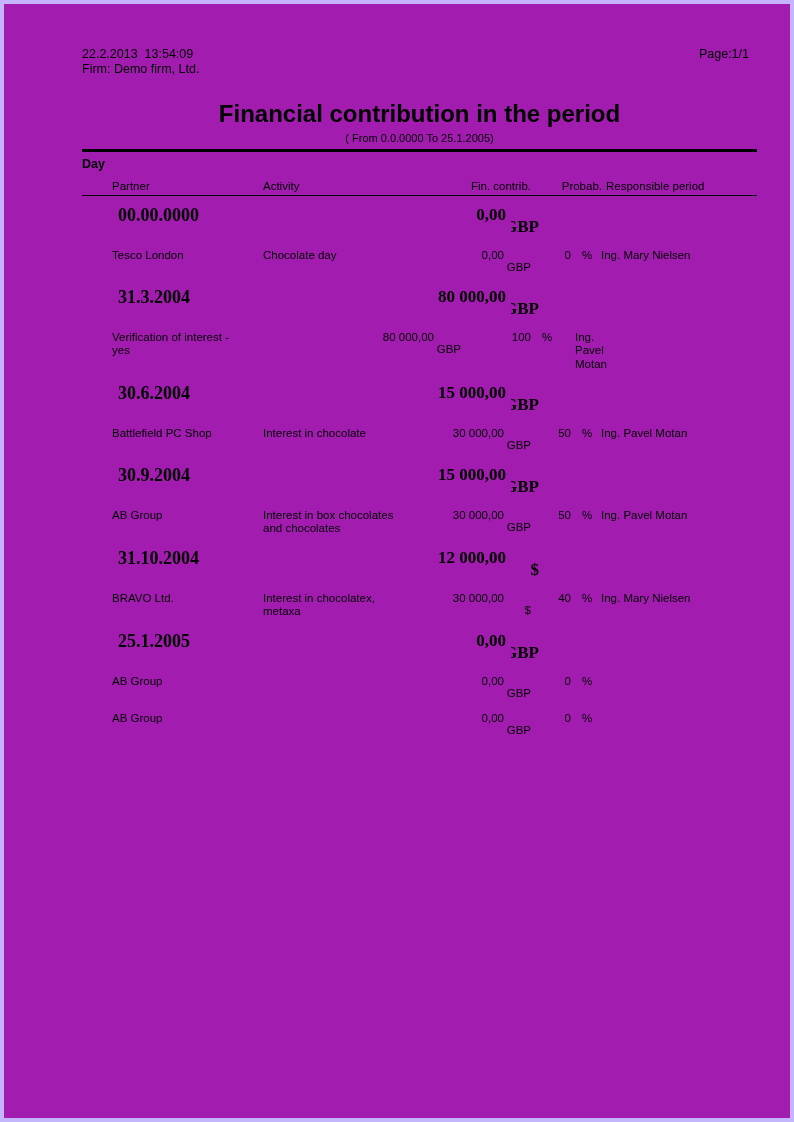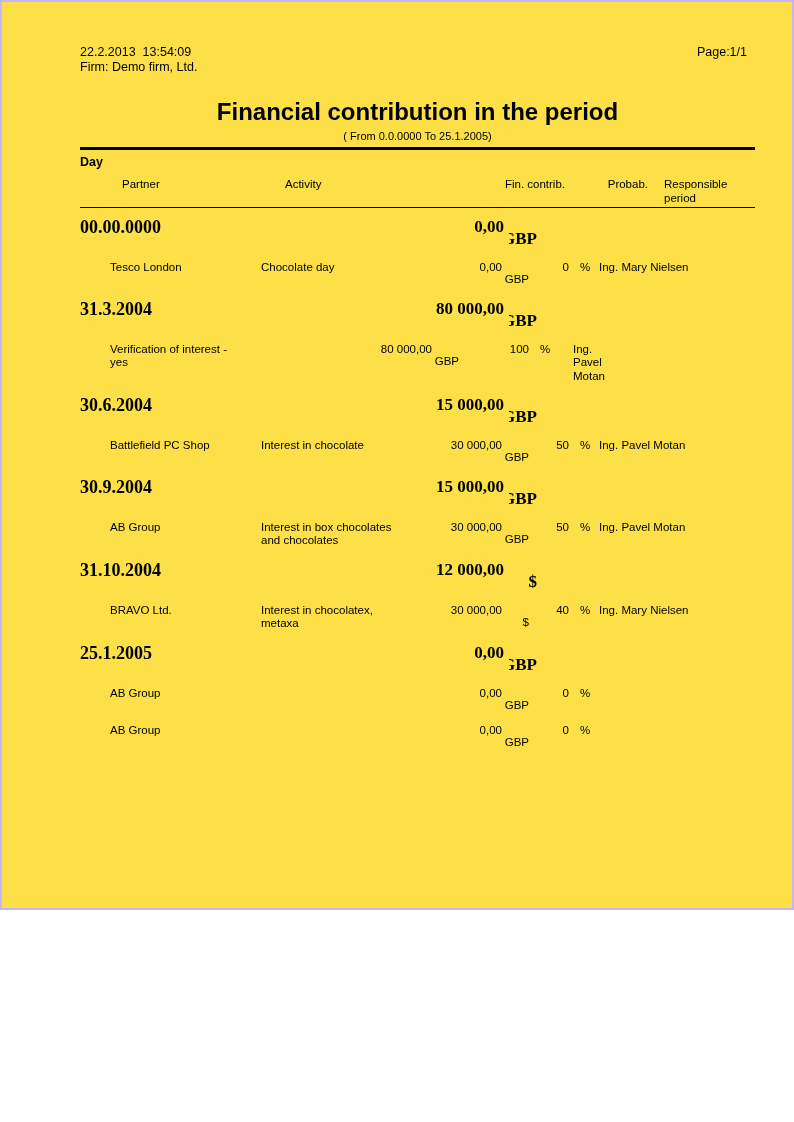--- a/index.html
+++ b/index.html
@@ -1,21 +1,21 @@
 <!DOCTYPE html>
 <html><head>
 <meta charset="utf-8">
 <style>
   html,body { margin:0; padding:0; background:#fff; }
   .page {
     position:relative;
-    width:794px; height:910px;
+    width:794px; height:1122px;
     box-sizing:border-box;
-    background:#fde047;
-    border:2px solid #c4b5fd;
+    background:#a21caf;
+    border:4px solid #c4b5fd;
     color:#000;
     font-family:"Liberation Sans", sans-serif;
     overflow:hidden;
   }
   .content { margin-left:78px; width:675px; }
 
   
   .meta-row { display:flex; justify-content:space-between; padding-top:43px; }
   .meta-left { font-size:12.5px; line-height:15px; }
   .gen-datetime { white-space:pre; }
@@ -27,36 +27,36 @@
   .report-subtitle { margin-top:3px; text-align:center; font-size:11px; line-height:13px; }
 
   .thick-rule { margin-top:4px; height:3px; background:#000; }
   .thin-rule { margin-top:2px; height:1px; background:#000; }
 
   .group-field-label { margin-top:5px; font-size:12.5px; font-weight:bold; line-height:15px; }
 
   .col-header-row {
     display:grid;
     grid-template-columns:30px 151px 171px 97px 71px 1fr;
-    margin-top:7px; font-size:11.5px; line-height:14px;gap:12px;
+    margin-top:7px; font-size:11.5px; line-height:14px;
   }
   .col-fincontrib { text-align:right; }
   .col-probab { text-align:right; }
   .col-person { padding-left:4px; }
 
   
   .group-header {
     display:grid;
     grid-template-columns:352px 72px 33px 1fr;
     margin-top:12px;
     font-family:"Liberation Serif", serif;
     font-weight:bold; line-height:20px;
   }
   .group-header.first { margin-top:9px; }
-  .day-value { font-size:18px; }
+  .day-value { font-size:18px;margin-left:36px; }
   .group-sum-amount { font-size:17px; text-align:right; }
   .group-sum-currency-cell { font-size:17px; }
   .group-header .cur-clip { width:28px; margin-left:5px; }
 
   
   .detail-row {
     display:grid;
     grid-template-columns:30px 151px 171px 70px 27px 40px 26px 1fr;
     margin-top:12px;
     font-size:11.5px; line-height:13.5px;

